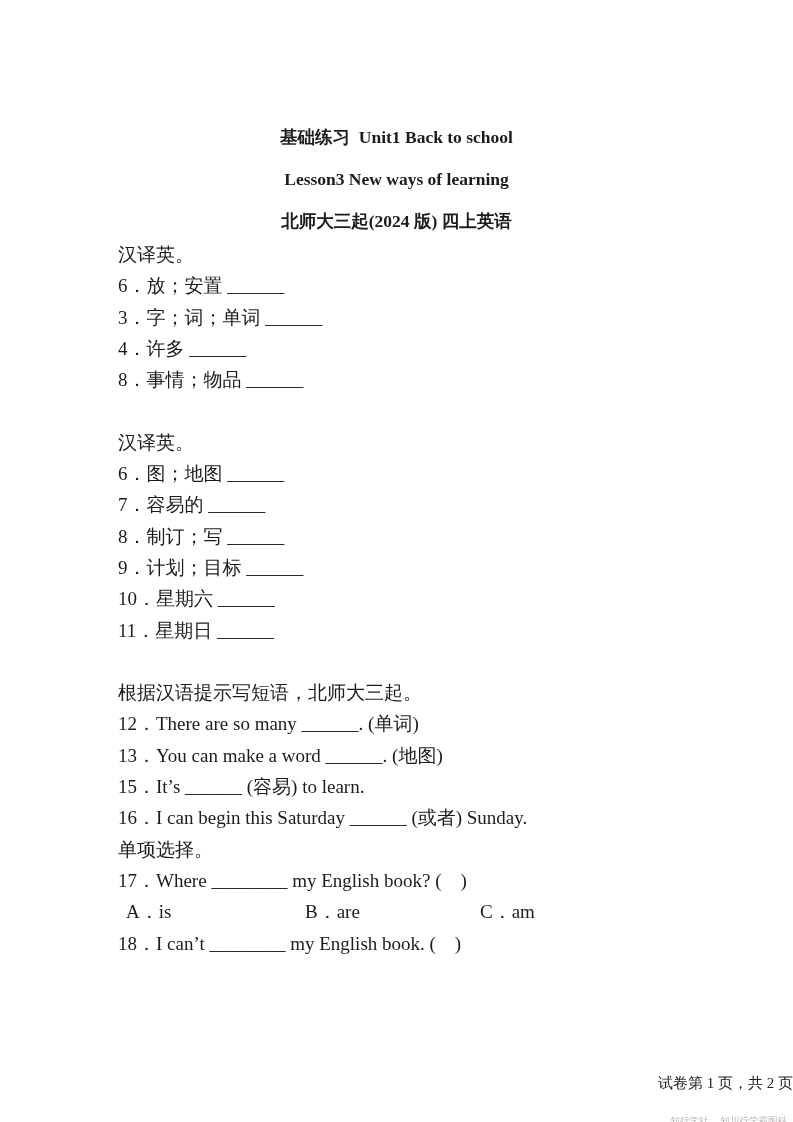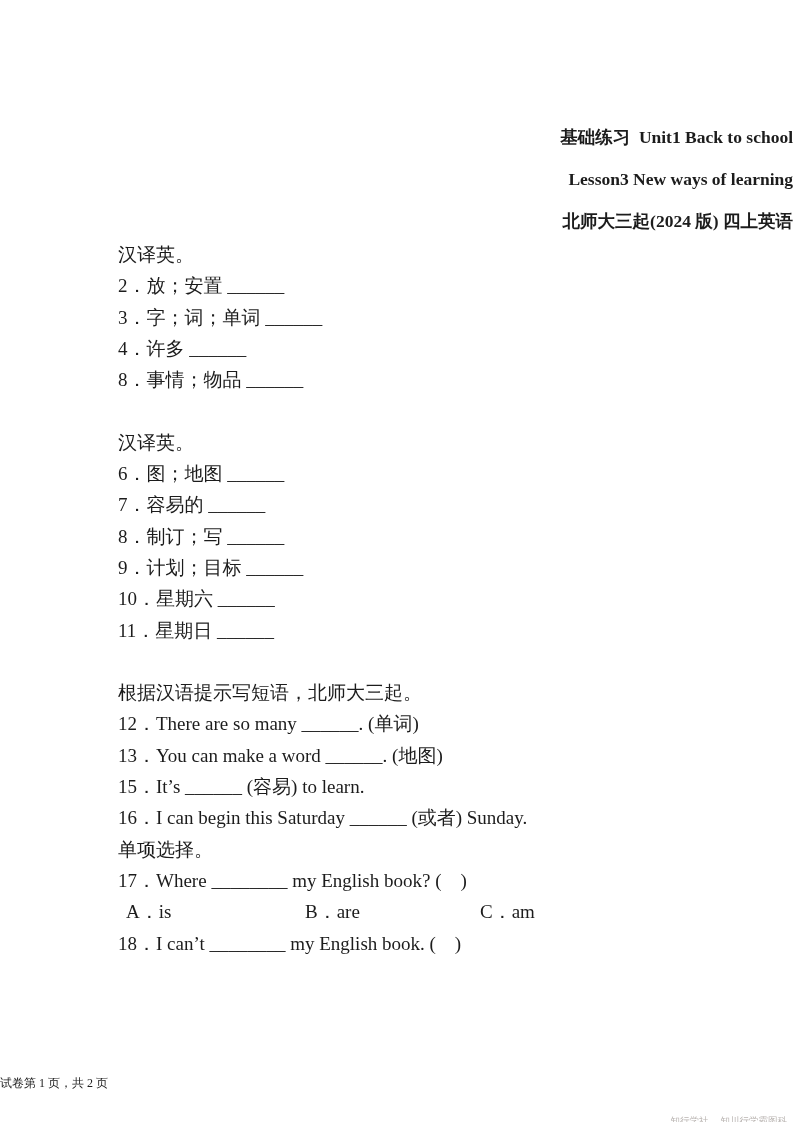--- a/index.html
+++ b/index.html
@@ -11,21 +11,21 @@
     background: #ffffff;
     font-family: "Liberation Serif", "DejaVu Serif", serif;
     color: #1c1c1c;
     overflow: hidden;
   }
   .title-block {
     position: absolute;
     top: 116px;
     left: 0;
     width: 793px;
-    text-align: right;
+    text-align: center;
   }
   .title-line {
     font-weight: 700;
     font-size: 17.5px;
     line-height: 42px;
     white-space: pre-wrap;
   }
   .body-block {
     position: absolute;
     top: 239px;
@@ -47,22 +47,22 @@
   }
   .opt { position: absolute; white-space: pre; }
   .opt-a { left: 0; }
   .opt-b { left: 179px; }
   .opt-c { left: 354px; }
   .footer {
     position: absolute;
     top: 1071px;
     left: 0;
     width: 793px;
-    text-align: left;
-    font-size: 12px;
+    text-align: right;
+    font-size: 15px;
     line-height: 25px;
     white-space: pre;
   }
   .watermark {
     position: absolute;
     top: 1101px;
     right: 6px;
     font-size: 9.5px;
     line-height: 13px;
     color: #bab5b2;
@@ -82,21 +82,21 @@
 
   <div class="title-block">
     <div class="title-line">基础练习  Unit1 Back to school</div>
     <div class="title-line">Lesson3 New ways of learning</div>
     <div class="title-line">北师大三起(2024 版) 四上英语</div>
   </div>
 
   <div class="body-block">
 
     <div class="line">汉译英。</div>
-    <div class="line">2．放；安置 ______</div>
+    <div class="line">6．放；安置 ______</div>
     <div class="line">3．字；词；单词 ______</div>
     <div class="line">4．许多 ______</div>
     <div class="line">8．事情；物品 ______</div>
 
     <div class="spacer-line"></div>
 
     <div class="line">汉译英。</div>
     <div class="line">6．图；地图 ______</div>
     <div class="line">7．容易的 ______</div>
     <div class="line">8．制订；写 ______</div>

